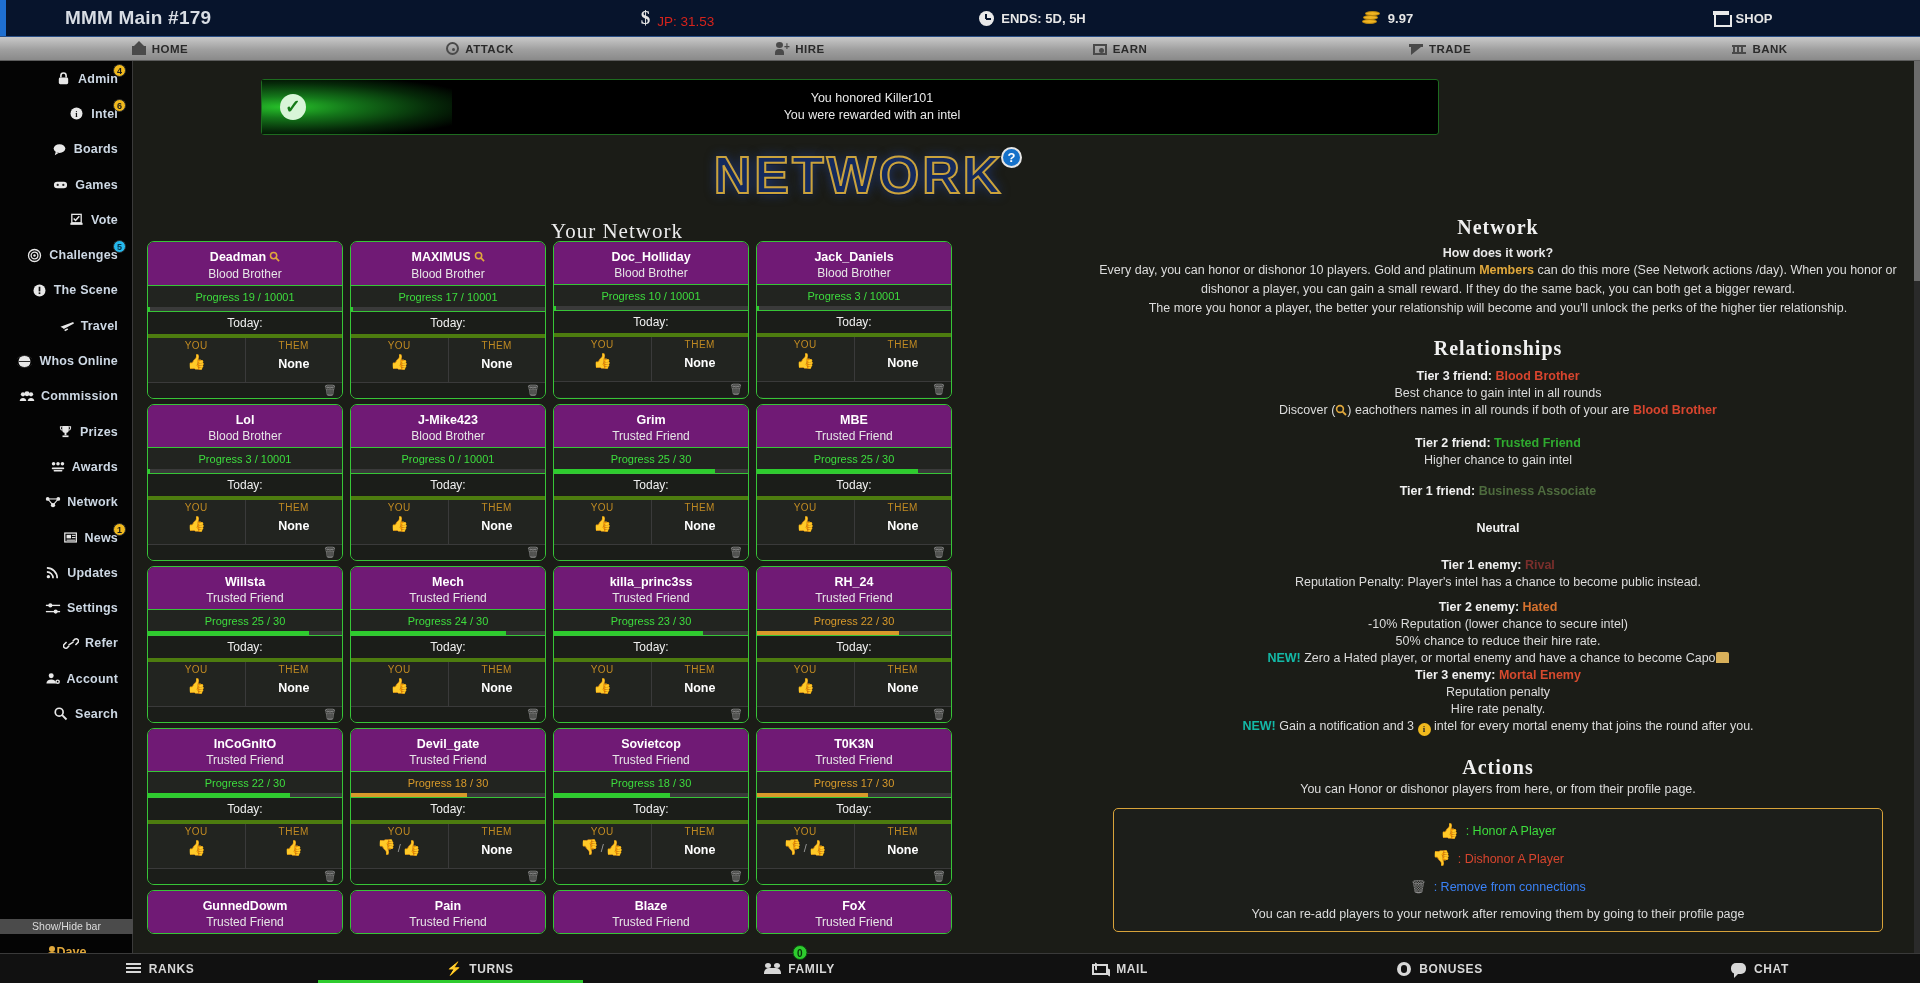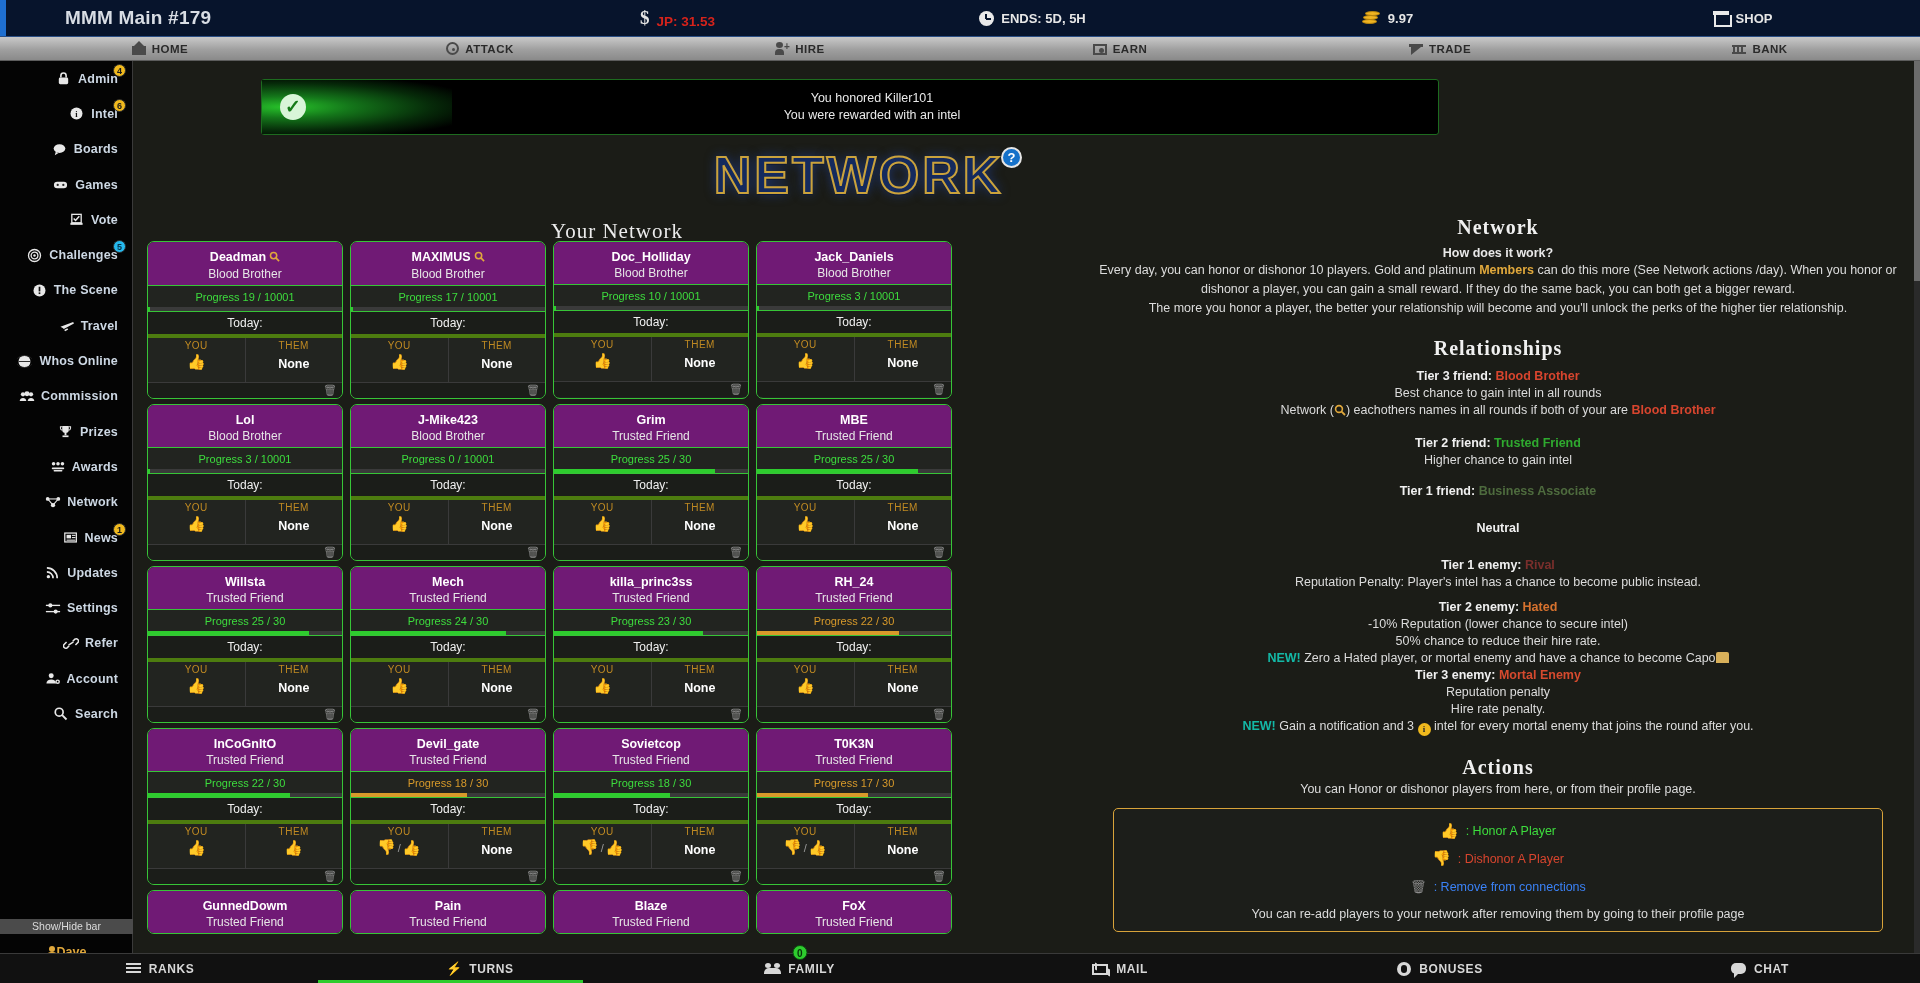--- a/index.html
+++ b/index.html
@@ -21,21 +21,21 @@
   .topbar:before{
     content:""; position:absolute; left:0; top:0; width:6px; height:100%;
     background:#1f6fd0;
   }
   .tb-title {
     width:500px; padding-left:65px;
     font-size:19px; font-weight:bold; color:#d8dde4; letter-spacing:.2px;
   }
   .tb-cell { flex:1; display:flex; align-items:center; justify-content:center; gap:7px;
     font-size:13px; font-weight:bold; color:#e6e6e6; }
-  .tb-jp { color:#d6231b; font-size:13.5px; font-weight:bold;margin-top:7px; }
+  .tb-jp { color:#d6231b; font-size:13.5px; font-weight:normal;margin-top:7px; }
   .ic-dollar { font-size:19px; color:#e4e4e4; font-weight:bold; font-family:"Liberation Serif",serif;}
   .ic-clock { width:15px;height:15px;border-radius:50%;background:#e9e9e9; position:relative;display:inline-block;}
   .ic-clock:after{content:"";position:absolute;left:6px;top:3px;width:2px;height:5px;background:#07142c;}
   .ic-clock:before{content:"";position:absolute;left:7px;top:7px;width:5px;height:2px;background:#07142c;}
   .ic-coins { display:inline-block;width:19px;height:15px;position:relative;}
   .ic-coins i{position:absolute;display:block;width:15px;height:5px;border-radius:50%;background:#f0b422;border:1px solid #b5830d;}
   .ic-coins i:nth-child(1){top:0px;left:3px;}
   .ic-coins i:nth-child(2){top:4px;left:1px;}
   .ic-coins i:nth-child(3){top:8px;left:0px;}
   .ic-shop{display:inline-block;width:16px;height:14px;position:relative;}
@@ -941,21 +941,21 @@
 
       <div class="spacer20"></div>
       <div class="r-h">Relationships</div>
       <div class="spacer8"></div>
 
       <div class="r-line">
         <span class="r-strong">Tier 3 friend: </span><span class="bb">Blood Brother</span>
       </div>
       <div class="r-line">Best chance to gain intel in all rounds</div>
       <div class="r-line">
-        <span>Network (</span><span class="magsm"><svg width="12" height="12" viewBox="0 0 12 12">
+        <span>Discover (</span><span class="magsm"><svg width="12" height="12" viewBox="0 0 12 12">
               <circle cx="5" cy="5" r="3.4" fill="none" stroke="#e0a83c" stroke-width="1.6"></circle>
               <line x1="7.6" y1="7.6" x2="11" y2="11" stroke="#e0a83c" stroke-width="1.8"></line>
             </svg></span><span>) eachothers names in all rounds if both of your are </span><span class="bb">Blood Brother</span>
       </div>
       <div class="spacer14"></div>
       <div class="r-line">
         <span class="r-strong">Tier 2 friend: </span><span class="tf">Trusted Friend</span>
       </div>
       <div class="r-line">Higher chance to gain intel</div>
       <div class="spacer14"></div>

